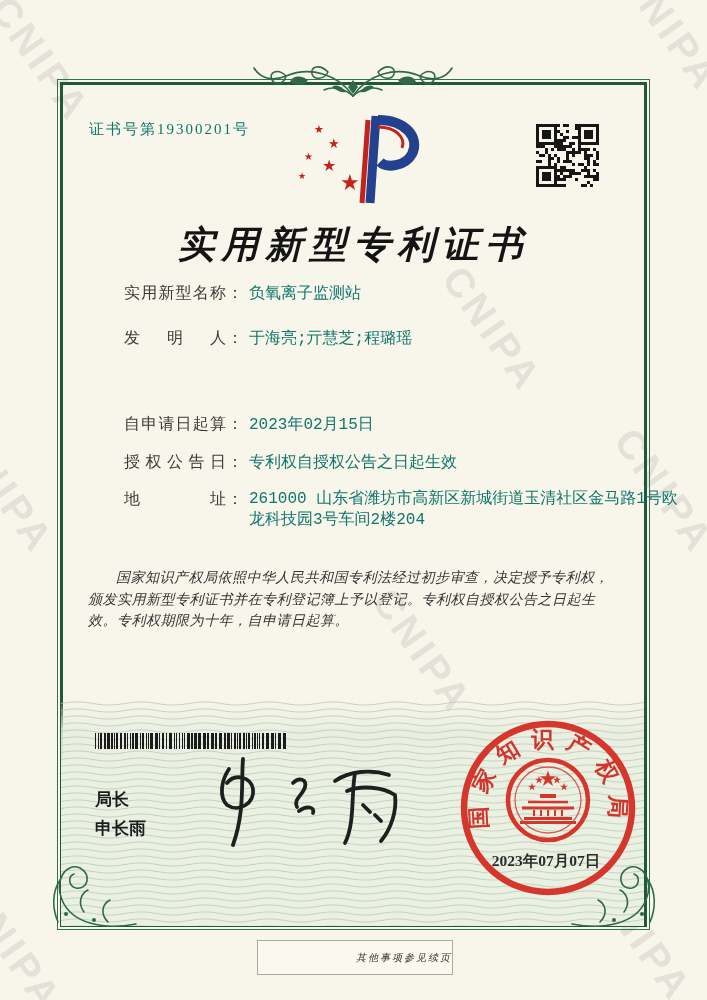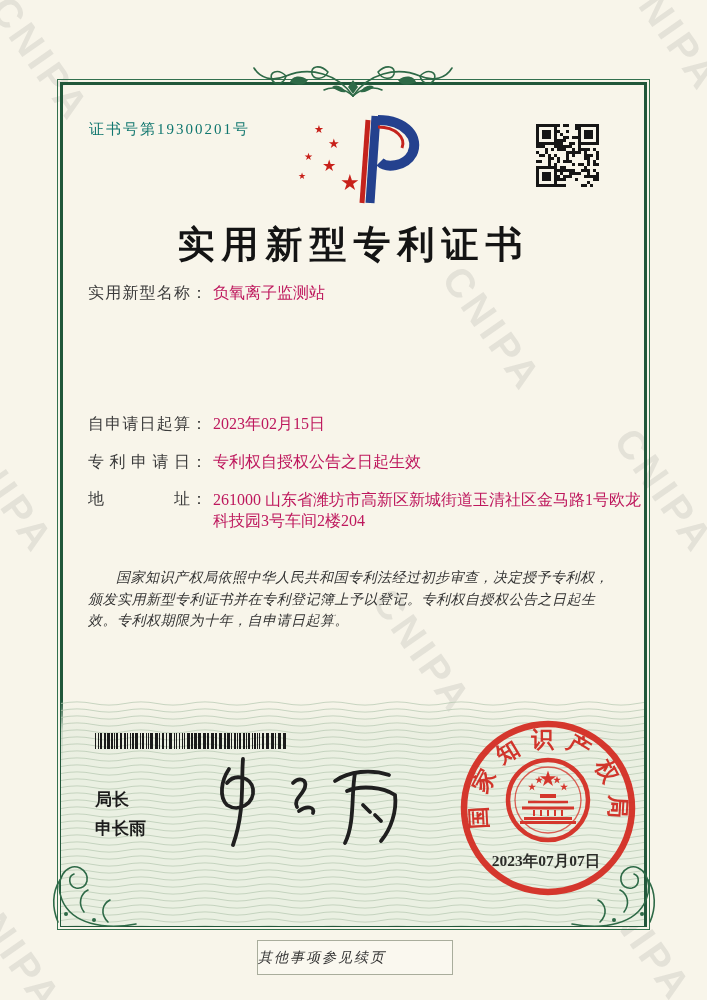--- a/index.html
+++ b/index.html
@@ -20,47 +20,47 @@
   .orn-top{position:absolute;left:250px;top:54px;z-index:4;}
   .orn-corner{position:absolute;z-index:4;}
   .orn-bl{left:48px;top:852px;}
   .orn-br{left:570px;top:852px;transform:scaleX(-1);}
   
   .cert-no{position:absolute;left:89px;top:120px;font-size:15px;letter-spacing:2px;color:#0f766e;z-index:5;}
   .logo{position:absolute;left:296px;top:110px;width:132px;height:98px;z-index:5;}
   .logo .st{position:absolute;color:#c8201a;line-height:1;}
   .qr{position:absolute;left:536px;top:124px;width:63px;height:63px;z-index:5;}
   .title{position:absolute;left:0;width:707px;top:220px;text-align:center;font-size:37px;
-         font-weight:bold;letter-spacing:7px;color:#141414;z-index:5;}
+         font-weight:bold;letter-spacing:7px;color:#141414;z-index:5;font-style:italic;}
   
   .frow{position:absolute;left:88px;font-size:16px;color:#3b3b3b;z-index:5;white-space:nowrap;}
-  .flabel{display:inline-block;width:102px;text-align:justify;text-align-last:justify;}
+  .flabel{display:inline-block;width:102px;text-align:justify;text-align-last:justify;margin-left:36px;}
   .flabel2{display:inline-block;width:96px;text-align:justify;text-align-last:justify;}
   .fcolon{margin:0 2px 0 1px;}
-  .fvalue{color:#be185d;}
+  .fvalue{color:#0f766e;font-family:Liberation Mono, monospace;}
   .fvalue-wrap{display:inline-block;width:432px;vertical-align:top;white-space:normal;line-height:21px;}
   
   .paras{position:absolute;left:88px;top:567px;width:534px;z-index:5;}
   .para{font-size:14px;line-height:21.5px;text-indent:2em;font-style:italic;
         letter-spacing:0.5px;color:#333;margin:0 0 9px 0;}
   
   .barcode{position:absolute;left:95px;top:733px;width:196px;height:16px;z-index:6;}
   
   .director-label{position:absolute;left:95px;top:788px;font-family:"Liberation Sans","DejaVu Sans",sans-serif;
         font-weight:bold;font-size:17px;color:#1c1c1c;z-index:6;}
   .director-name{position:absolute;left:95px;top:817px;font-family:"Liberation Sans","DejaVu Sans",sans-serif;
         font-weight:bold;font-size:17px;color:#1c1c1c;z-index:6;}
   .signature{position:absolute;left:195px;top:753px;z-index:6;}
   
   .seal{position:absolute;left:455px;top:715px;width:186px;height:186px;z-index:7;opacity:0.93;}
   
   .page-info{position:absolute;left:0;width:707px;top:905px;text-align:center;font-size:13px;
         color:#3f3f3f;letter-spacing:1px;z-index:6;}
   .note-box{position:absolute;left:257px;top:940px;width:194px;height:33px;border:1px solid #a9ad9c;
-        background:#faf8ef;text-align:left;line-height:33px;font-size:14px;font-style:italic;
+        background:#faf8ef;text-align:right;line-height:33px;font-size:10px;font-style:italic;
         letter-spacing:2px;color:#333;z-index:6;}
   .green{stroke:#2e6a47;fill:none;stroke-width:1.6;stroke-linecap:round;}
   .greenf{fill:#2e6a47;stroke:none;}
 </style>
 </head>
 <body>
 
 <div class="page">
 
   <span class="wm" style="left:18px;top:-12px">CNIPA</span>
@@ -360,26 +360,30 @@
         <rect x="48" y="60" width="3" height="3"></rect>
         <rect x="54" y="60" width="3" height="3"></rect>
       </svg></div>
 
   <div class="title">实用新型专利证书</div>
 
   <div class="frow" style="top:283px">
     <span class="flabel">实用新型名称</span><span class="fcolon">：</span>
     <span class="fvalue">负氧离子监测站</span>
   </div>
+  <div class="frow" style="top:328px">
+    <span class="flabel">发明人</span><span class="fcolon">：</span>
+    <span class="fvalue">于海亮;亓慧芝;程璐瑶</span>
+  </div>
   <div class="frow" style="top:414px">
     <span class="flabel">自申请日起算</span><span class="fcolon">：</span>
     <span class="fvalue">2023年02月15日</span>
   </div>
   <div class="frow" style="top:452px">
-    <span class="flabel">专利申请日</span><span class="fcolon">：</span>
+    <span class="flabel">授权公告日</span><span class="fcolon">：</span>
     <span class="fvalue">专利权自授权公告之日起生效</span>
   </div>
   <div class="frow" style="top:489px">
     <span class="flabel">地址</span><span class="fcolon">：</span>
     <span class="fvalue fvalue-wrap">261000 山东省潍坊市高新区新城街道玉清社区金马路1号欧龙科技园3号车间2楼204</span>
   </div>
 
   <div class="paras">
     <p class="para">国家知识产权局依照中华人民共和国专利法经过初步审查，决定授予专利权，颁发实用新型专利证书并在专利登记簿上予以登记。专利权自授权公告之日起生效。专利权期限为十年，自申请日起算。</p>
   </div>

